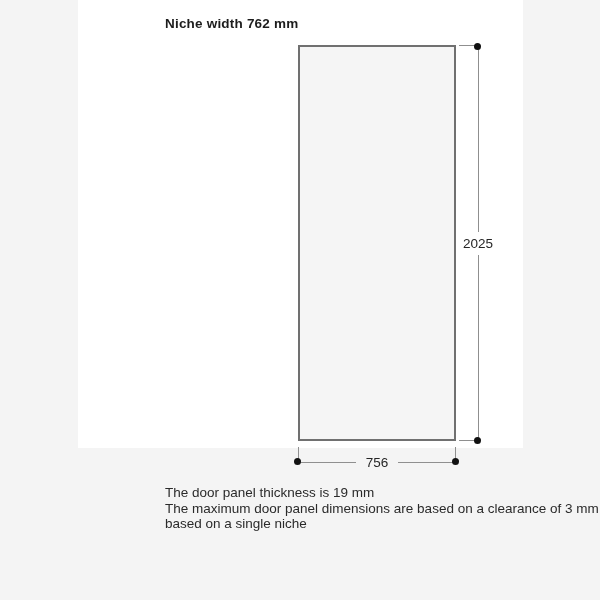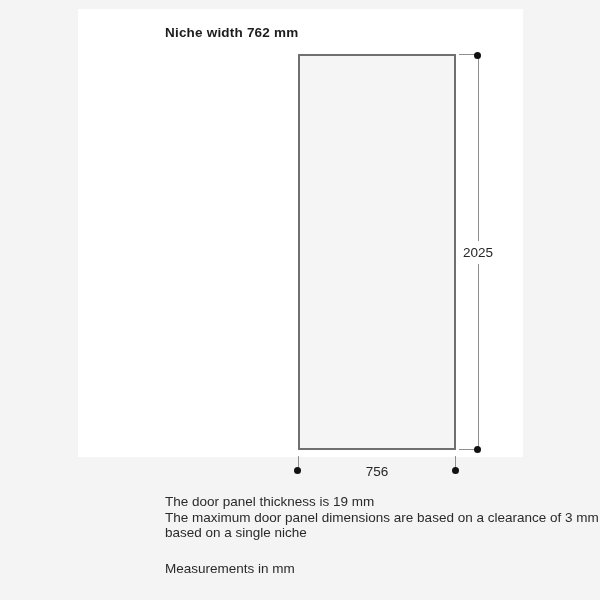--- a/index.html
+++ b/index.html
@@ -11,21 +11,21 @@
     width: 600px;
     height: 600px;
     background: #f4f4f4;
     font-family: "Liberation Sans", sans-serif;
     color: #262626;
     overflow: hidden;
   }
   .card {
     position: absolute;
     left: 78px;
-    top: 9px;
+    top: 0;
     width: 445px;
     height: 448px;
     background: #ffffff;
   }
   .title {
     position: absolute;
     left: 87px;
     top: 16px;
     margin: 0;
     font-size: 13.5px;
@@ -85,21 +85,21 @@
     flex: 1;
     background: #8f8f8f;
   }
   .hdim {
     position: absolute;
     left: 220px;
     top: 452px;
     width: 158px;
     height: 20px;
     display: flex;
-    flex-direction: column;
+    flex-direction: row;
     align-items: center;
   }
   .hdim .line {
     height: 1px;
     flex: 1;
     background: #8f8f8f;
   }
   .dim-label {
     font-size: 13.5px;
     color: #262626;
@@ -154,16 +154,15 @@
     </div>
     <div class="dot dot-h-left"></div>
     <div class="dot dot-h-right"></div>
 
     <div class="notes">
       <div>The door panel thickness is 19 mm</div>
       <div>The maximum door panel dimensions are based on a clearance of 3 mm,</div>
       <div>based on a single niche</div>
     </div>
 
-    <div class="footer-note">Measurements in mm</div>
 
   </div>
 </div>
 
 </body></html>

